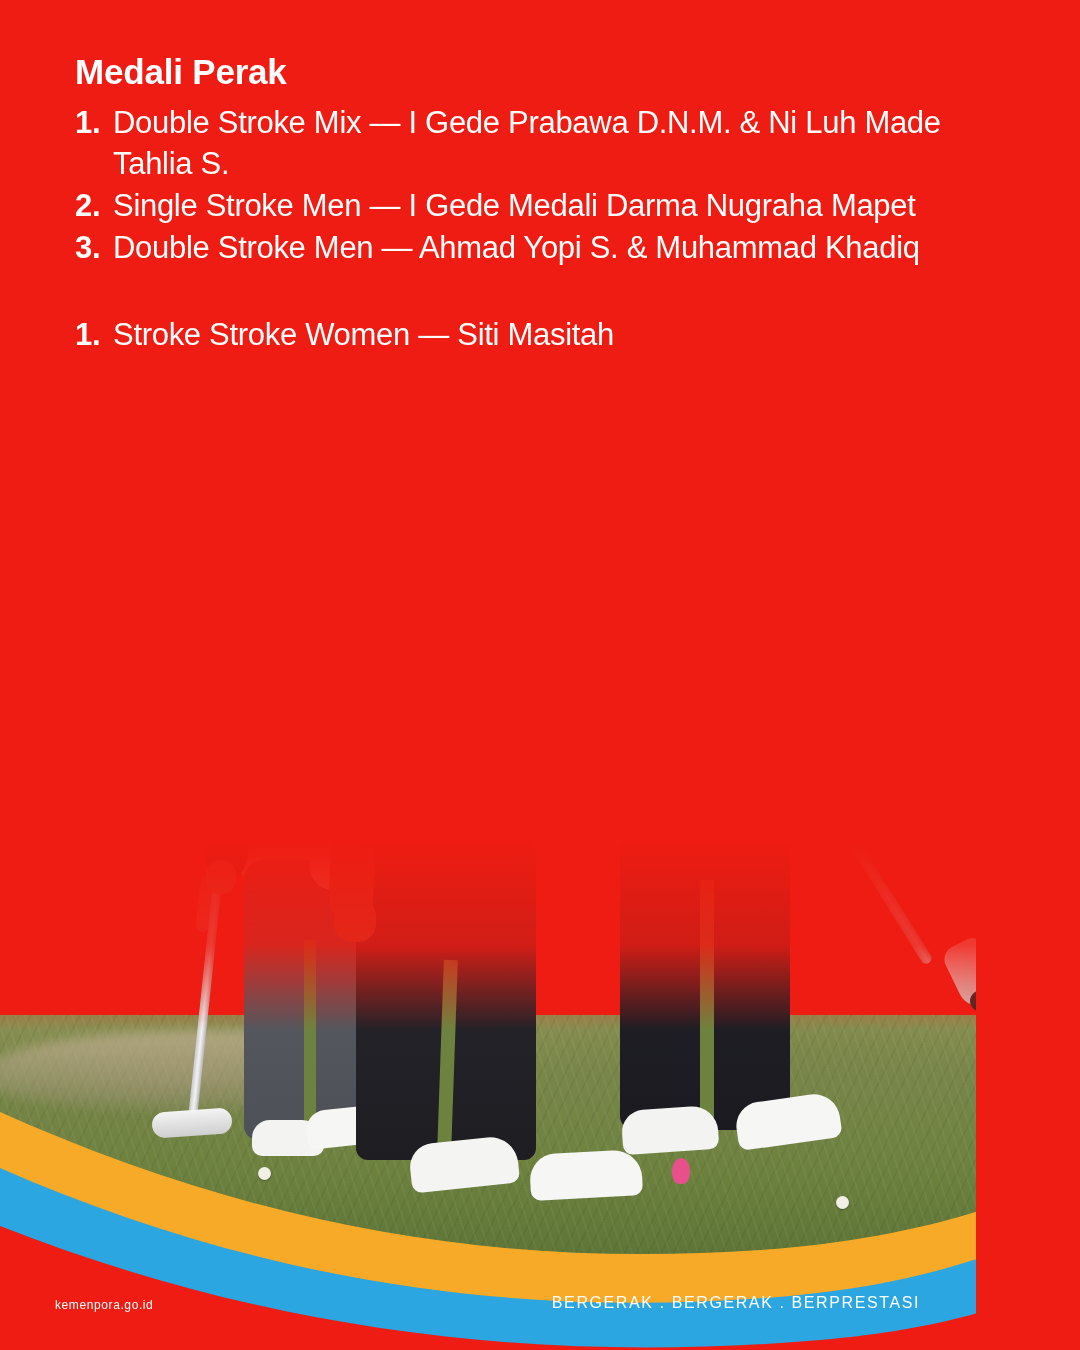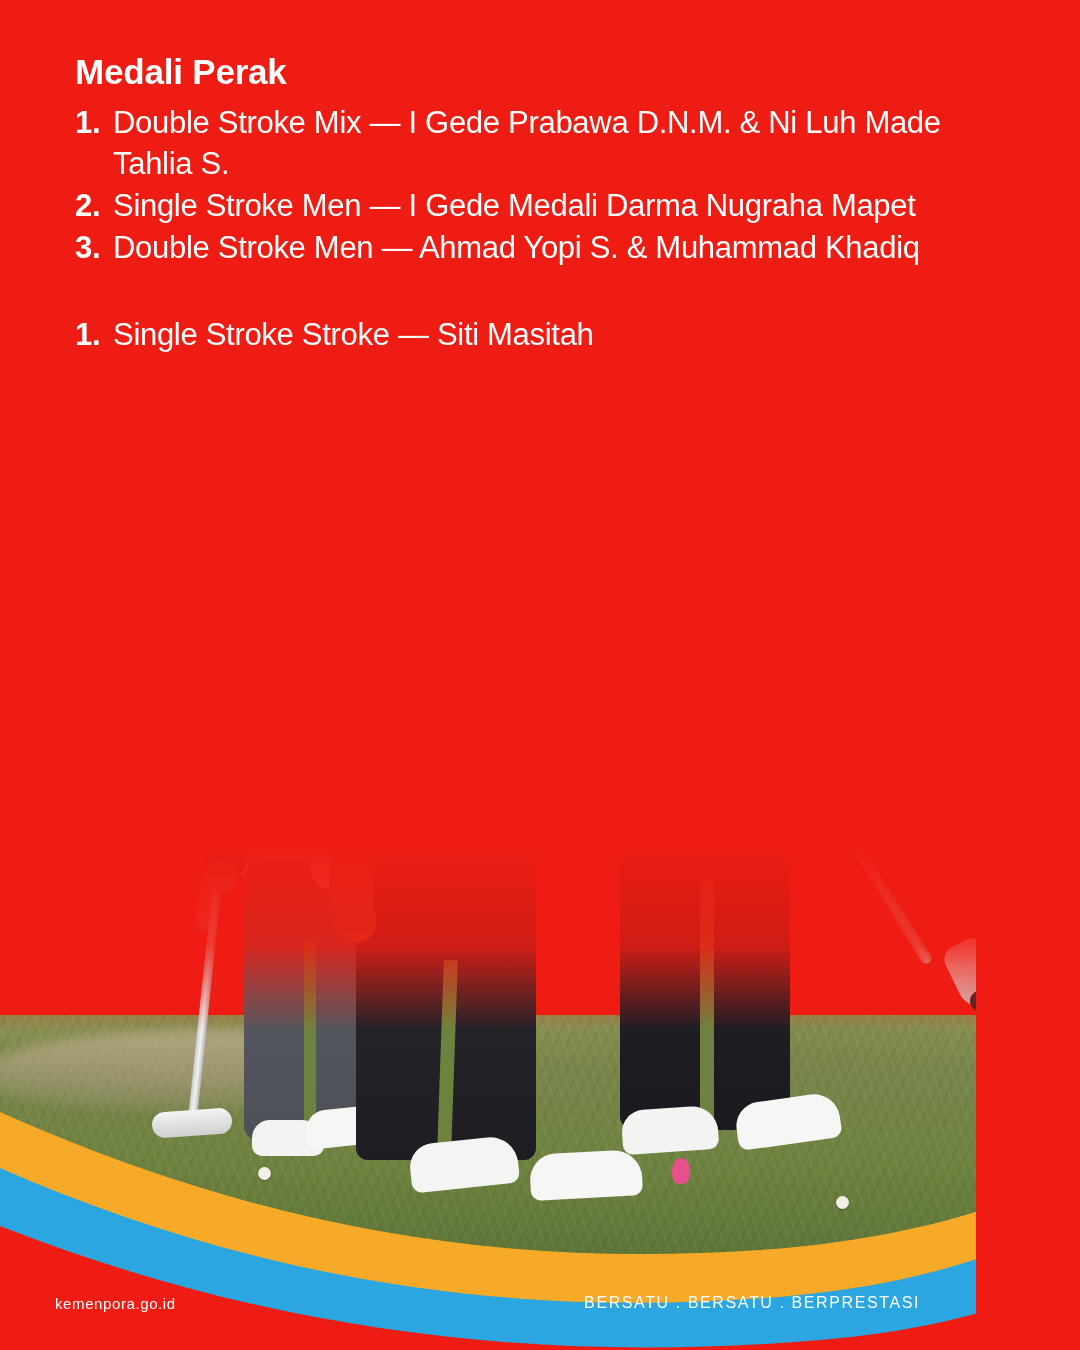--- a/index.html
+++ b/index.html
@@ -502,21 +502,21 @@
     z-index: 40;
   }
 
   
   .footer-left {
     position: absolute;
     left: 55px;
     bottom: 38px;
     z-index: 60;
     color: #ffffff;
-    font-size: 15px;
+    font-size: 12px;
     letter-spacing: .6px;
   }
   .footer-right {
     position: absolute;
     right: 56px;
     bottom: 38px;
     z-index: 60;
     color: #ffffff;
     font-size: 16px;
     letter-spacing: 1.6px;
@@ -619,27 +619,27 @@
         <span class="medal-num">3.</span>
         <span class="medal-text">Double Stroke Men — Ahmad Yopi S. &amp; Muhammad Khadiq</span>
       </li>
     </ol>
 
     <div class="gap-block"></div>
 
     <ol class="medal-list">
       <li class="medal-item">
         <span class="medal-num">1.</span>
-        <span class="medal-text">Single Stroke Stroke — Siti Masitah</span>
+        <span class="medal-text">Stroke Stroke Women — Siti Masitah</span>
       </li>
     </ol>
   </div>
 
   <svg class="band-svg" viewBox="0 0 1080 330" preserveAspectRatio="none">
     <path d="M0,92 C260,208 500,248 760,230 C900,220 1000,190 1080,150 L1080,330 L0,330 Z" fill="#f7a928"></path>
     <path d="M0,148 C260,262 520,300 790,276 C920,264 1010,232 1080,196 L1080,330 L0,330 Z" fill="#2ba6e0"></path>
     <path d="M0,206 C270,312 540,344 820,320 C940,310 1020,284 1080,254 L1080,330 L0,330 Z" fill="#ee1c12"></path>
   </svg>
 
   <div class="footer-left">kemenpora.go.id</div>
-  <div class="footer-right">BERSATU . BERSATU . BERPRESTASI</div>
+  <div class="footer-right">BERGERAK . BERGERAK . BERPRESTASI</div>
 
 </div>
 
 </body></html>

